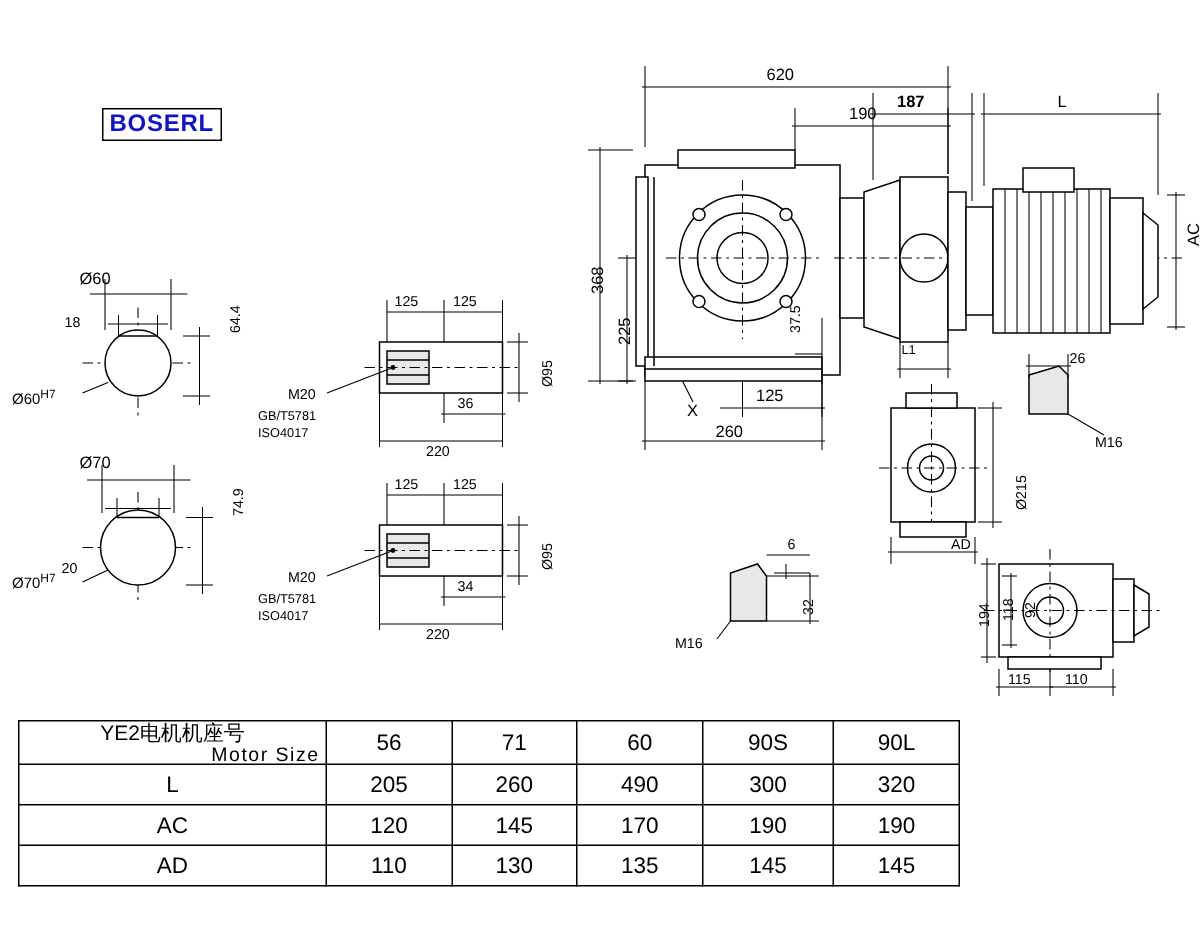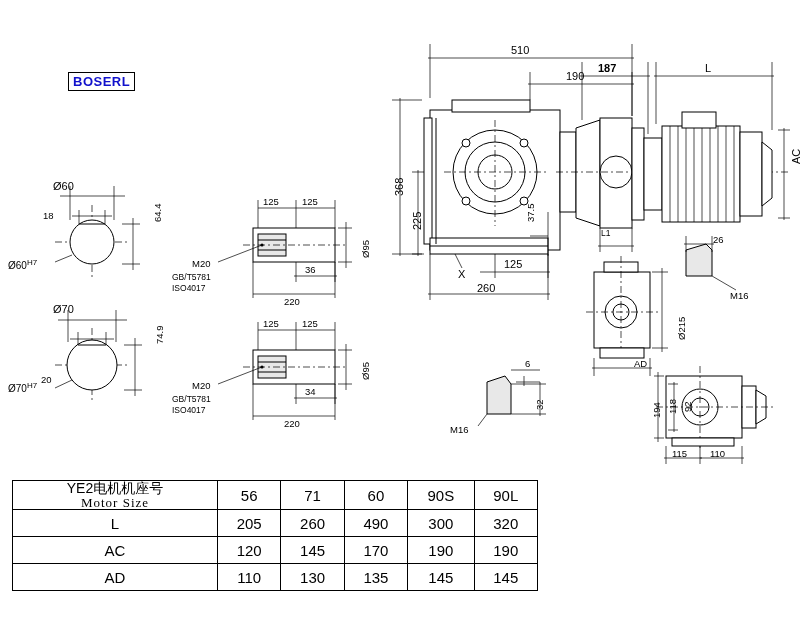--- a/index.html
+++ b/index.html
@@ -18,21 +18,21 @@
     font-size:27px;font-weight:bold;
     font-family:"Liberation Sans", sans-serif;
     letter-spacing:0px;
     white-space:nowrap;
   }
 
   #logo{
     position:absolute;left:68px;top:72px;
     border:1px solid #000;
     padding:1px 4px;
-    font-size:13px;font-weight:bold;
+    font-size:16px;font-weight:bold;
     color:#1111cc;
     font-family:"Liberation Sans", sans-serif;
     letter-spacing:0.5px;
   }
 
   .lbl{
     position:absolute;
     font-size:11px;
     font-family:"Liberation Sans", sans-serif;
     white-space:nowrap;
@@ -45,34 +45,34 @@
   .ln{stroke:#000;stroke-width:1;fill:none;}
   .thin{stroke:#000;stroke-width:0.7;fill:none;}
   .dash{stroke:#000;stroke-width:0.7;fill:none;stroke-dasharray:7 3 2 3;}
   .fillw{fill:#ffffff;stroke:#000;stroke-width:1;}
   .fillg{fill:#e8e8e8;stroke:#000;stroke-width:1;}
 
   
   #spec-table{
     position:absolute;left:12px;top:480px;
     border-collapse:collapse;
-    width:526px;
+    width:628px;
   }
   #spec-table td,#spec-table th{
     border:1px solid #000;
     text-align:center;
     font-size:15px;
     font-family:"Liberation Sans", sans-serif;
     height:26px;
     padding:0 4px;
   }
   #spec-table td.head-cell{width:196px;line-height:1.05;}
   #spec-table td.rowlabel{font-size:15px;}
   .cn{font-size:14px;}
-  .mono{font-family:Liberation Serif, serif;font-size:13px;letter-spacing:1px;}
+  .mono{font-family:Liberation Sans, sans-serif;font-size:13px;letter-spacing:1px;text-align:right;}
 </style>
 </head>
 <body>
 
 <div class="page">
 
   <div id="logo">BOSERL</div>
 
   <svg width="800" height="480">
 
@@ -355,21 +355,21 @@
 
   <div class="lbl sm" style="left:263px;top:318px;">125</div>
   <div class="lbl sm" style="left:302px;top:318px;">125</div>
   <div class="lbl sm" style="left:305px;top:386px;">34</div>
   <div class="lbl sm" style="left:284px;top:418px;">220</div>
   <div class="lbl sm" style="left:360px;top:380px;transform:rotate(-90deg);transform-origin:left top;">Ø95</div>
   <div class="lbl sm" style="left:192px;top:380px;">M20</div>
   <div class="lbl xs" style="left:172px;top:394px;">GB/T5781</div>
   <div class="lbl xs" style="left:172px;top:405px;">ISO4017</div>
 
-  <div class="lbl" style="left:511px;top:44px;">510</div>
+  <div class="lbl" style="left:511px;top:44px;">620</div>
   <div class="lbl" style="left:566px;top:70px;">190</div>
   <div class="lbl" style="left:598px;top:62px;font-weight:bold;">187</div>
   <div class="lbl" style="left:705px;top:62px;">L</div>
   <div class="lbl" style="left:393px;top:196px;transform:rotate(-90deg);transform-origin:left top;">368</div>
   <div class="lbl" style="left:411px;top:230px;transform:rotate(-90deg);transform-origin:left top;">225</div>
   <div class="lbl sm" style="left:525px;top:222px;transform:rotate(-90deg);transform-origin:left top;">37.5</div>
   <div class="lbl" style="left:504px;top:258px;">125</div>
   <div class="lbl" style="left:477px;top:282px;">260</div>
   <div class="lbl" style="left:458px;top:268px;">X</div>
   <div class="lbl" style="left:790px;top:164px;transform:rotate(-90deg);transform-origin:left top;">AC</div>

